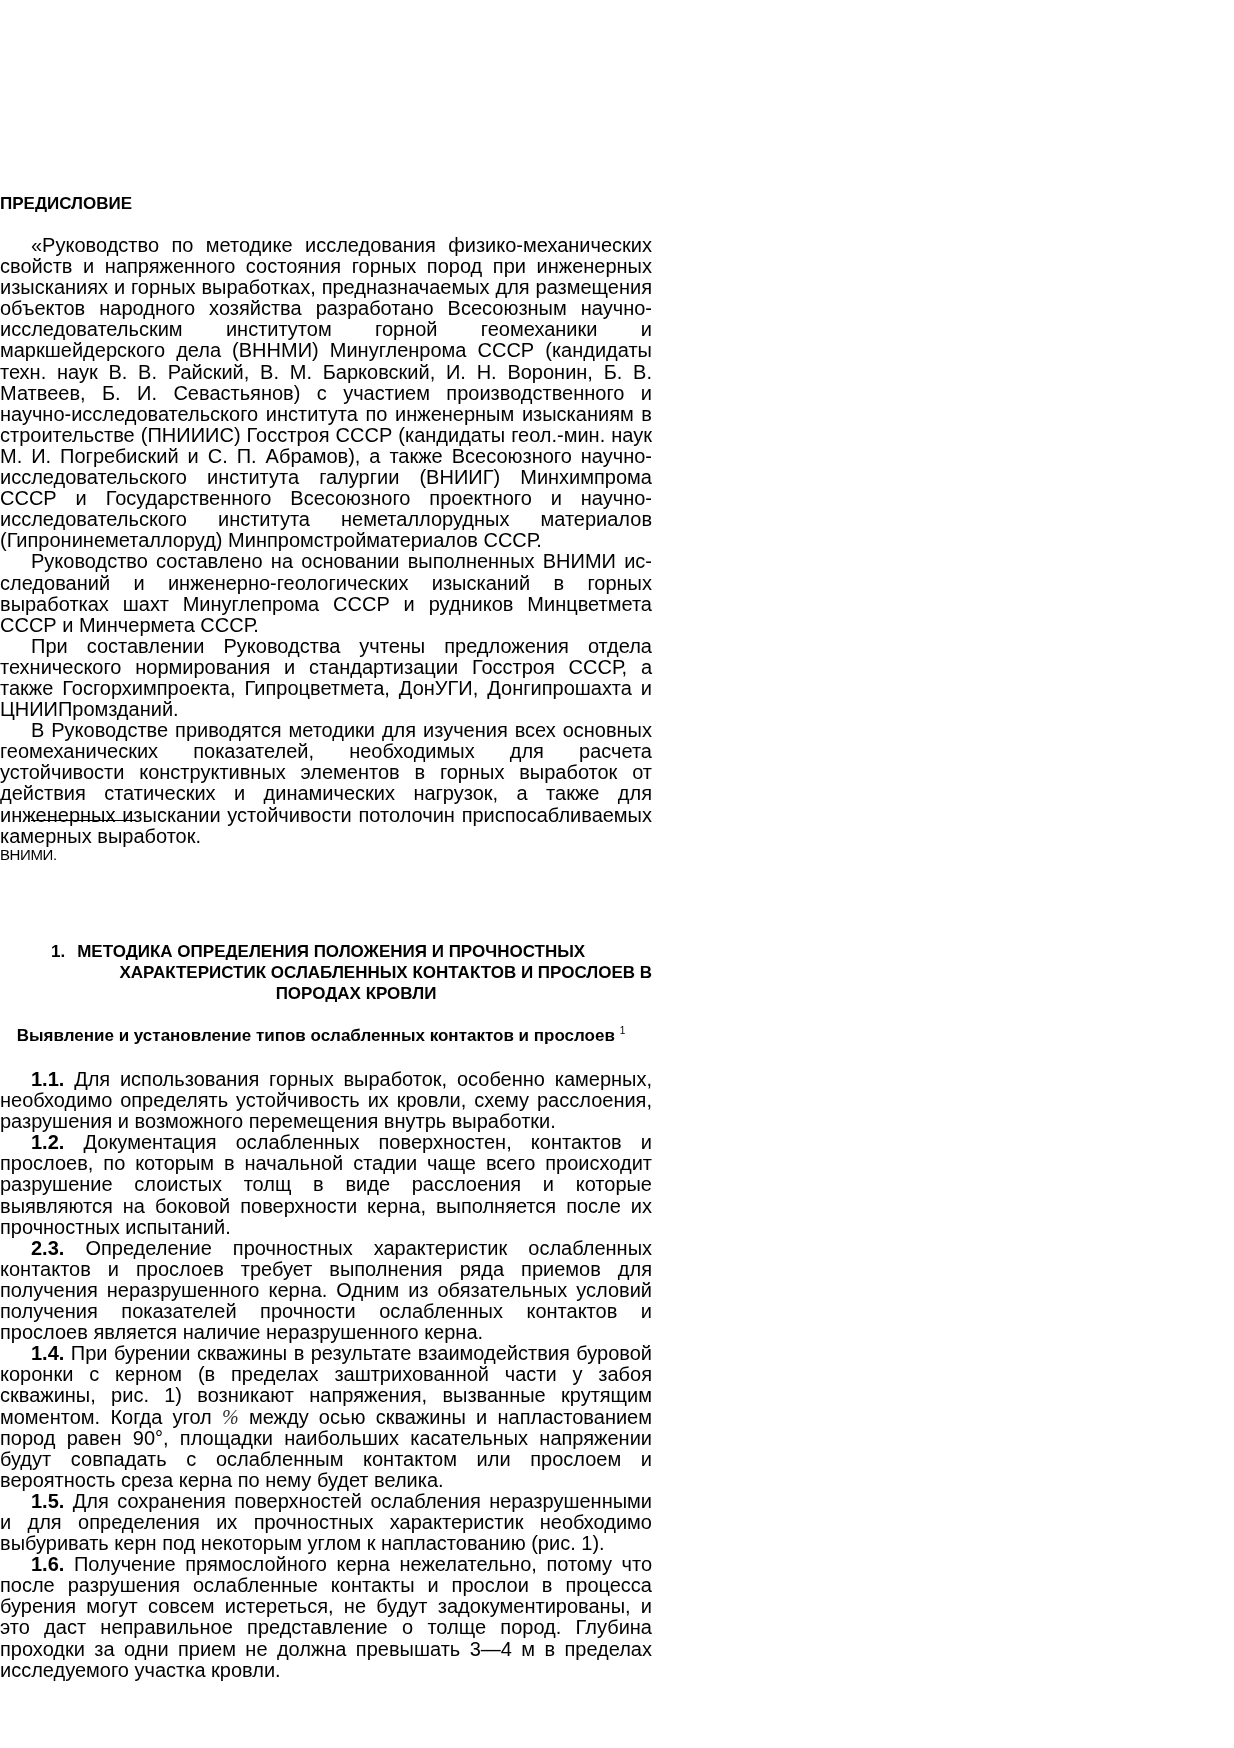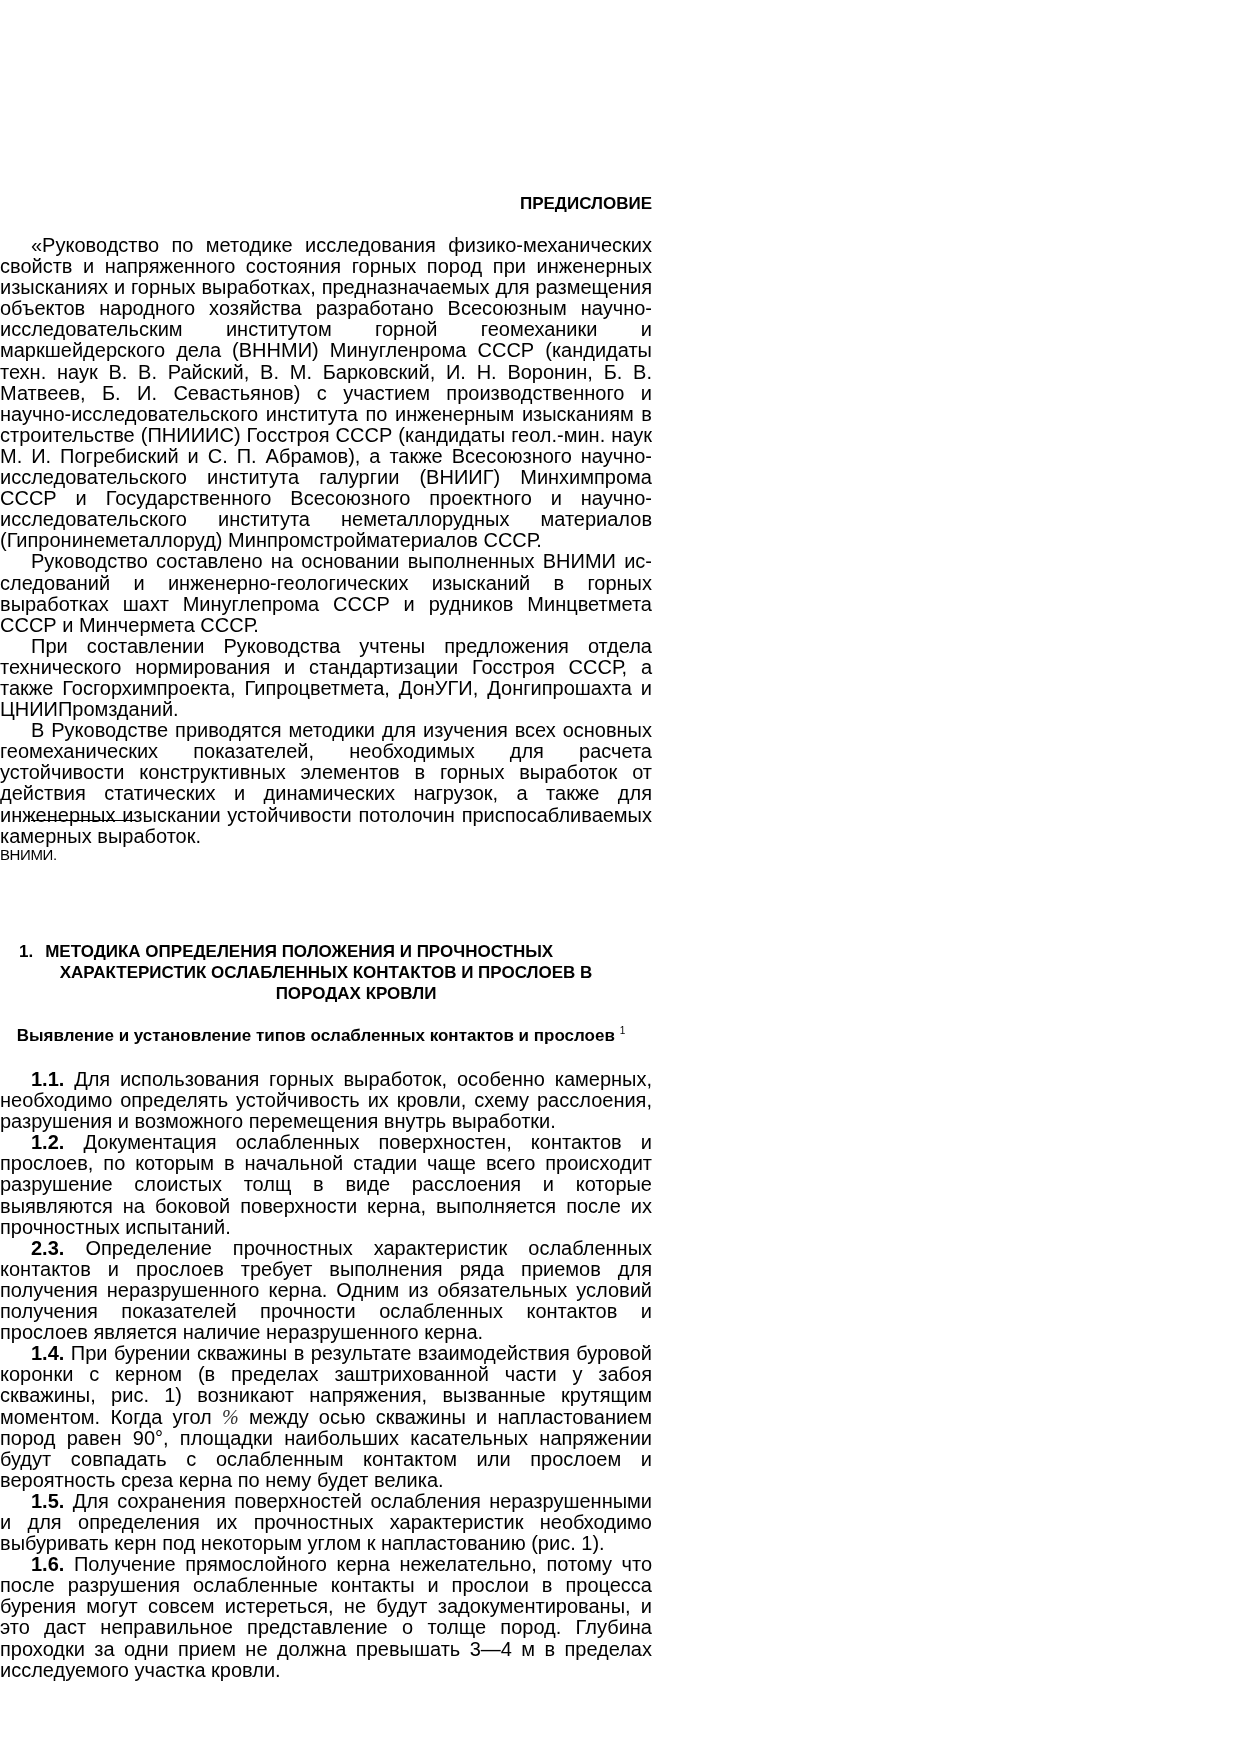--- a/index.html
+++ b/index.html
@@ -19,21 +19,21 @@
       position: absolute;
       left: 0;
       top: 0;
       width: 652px;
     }
     .title {
       position: absolute;
       left: 0;
       top: 193px;
       width: 652px;
-      text-align: right;
+      text-align: left;
       font-weight: bold;
       font-size: 17px;
       line-height: 21px;
       margin: 0;
     }
     .body-block {
       position: absolute;
       left: 0;
       width: 652px;
       font-size: 20px;
@@ -72,25 +72,26 @@
       width: 652px;
       font-weight: bold;
       font-size: 17px;
       line-height: 21px;
       text-align: center;
       margin: 0;
     }
     .section-heading .line1 {
       display: block;
       text-align: left;
-      padding-left: 19px;
+      padding-left: 51px;
     }
     .section-heading .line1 .num { margin-right: 12px; }
     .section-heading .line2 {
       display: block;
+      text-align: right;
     }
     .section-heading .line3 { display: block; text-align: center; padding-left: 60px; }
     .subheading {
       position: absolute;
       left: 0;
       top: 1025px;
       width: 652px;
       font-weight: bold;
       font-size: 17px;
       line-height: 21px;

